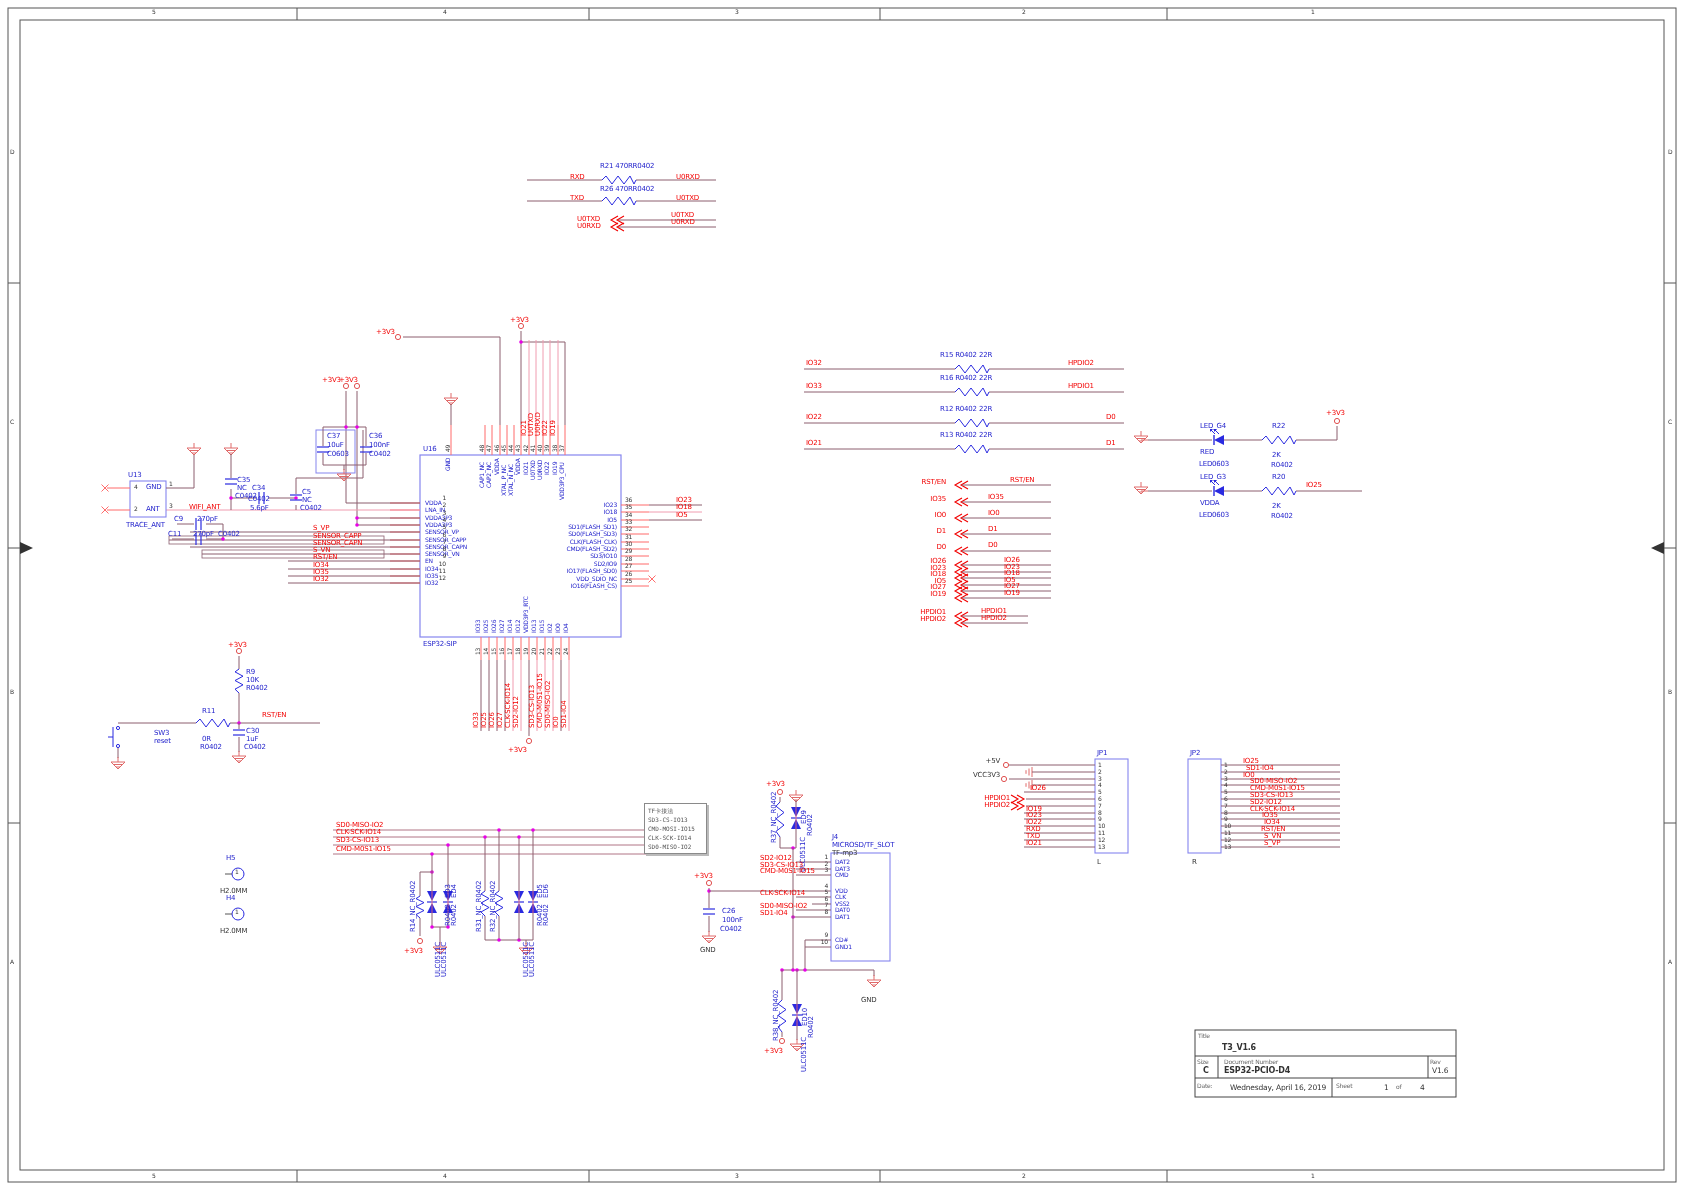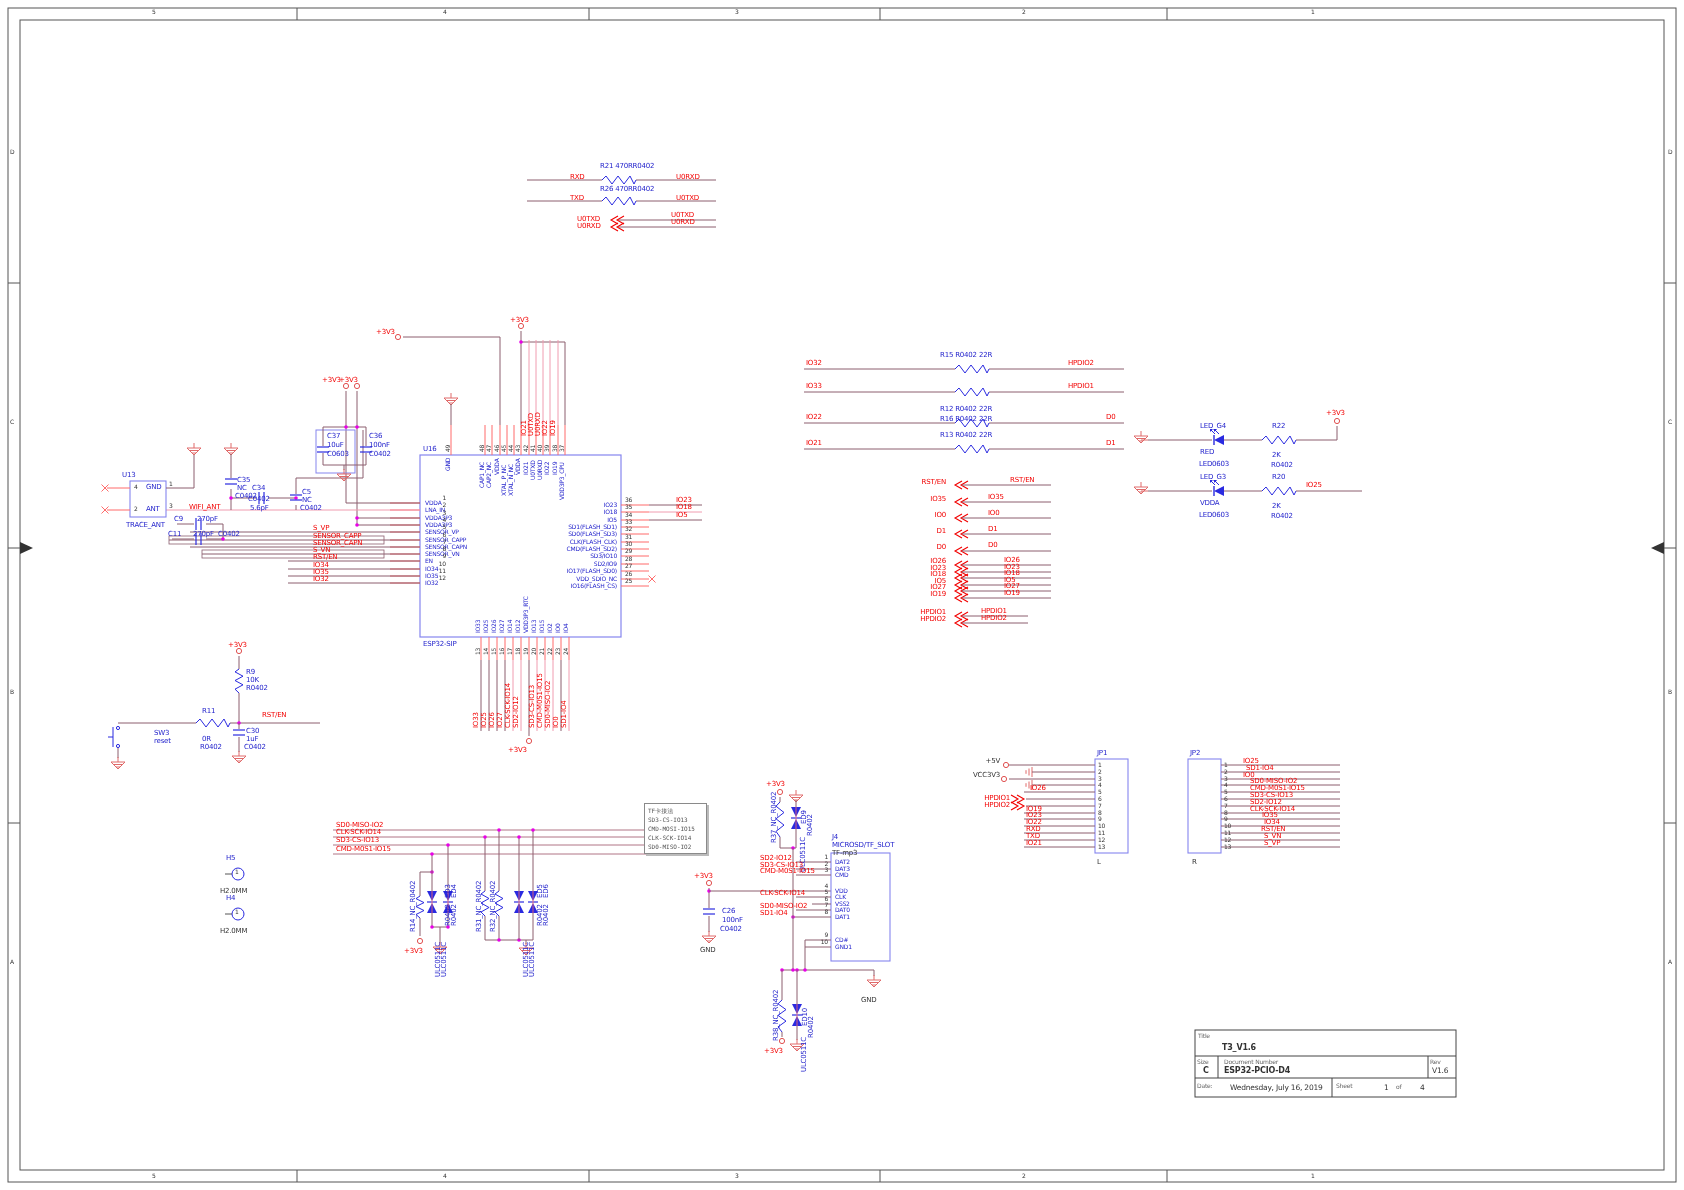--- a/index.html
+++ b/index.html
@@ -744,21 +744,21 @@
       <div class="lb c-b" style="left: 250px; top: 504px;">5.6pF</div>
       <div class="lb c-b" style="left: 302px; top: 488px;">C5</div>
       <div class="lb c-b" style="left: 302px; top: 496px;">NC</div>
       <div class="lb c-b" style="left: 300px; top: 504px;">C0402</div>
       <div class="lb c-b" style="left: 174px; top: 515px;">C9</div>
       <div class="lb c-b" style="left: 197px; top: 515px;">270pF</div>
       <div class="lb c-b" style="left: 168px; top: 530px;">C11</div>
       <div class="lb c-b" style="left: 193px; top: 530px;">270pF</div>
       <div class="lb c-b" style="left: 218px; top: 530px;">C0402</div>
       <div class="lb c-r" style="left: 189px; top: 503px;">WIFI_ANT</div>
-      <div class="lb c-b" style="left: 122px; top: 471px; text-align: right;">U13</div>
+      <div class="lb c-b" style="left: 128px; top: 471px; text-align: right;">U13</div>
       <div class="lb c-b" style="left: 126px; top: 521px;">TRACE_ANT</div>
       <div class="lb c-d sm" style="left: 134px; top: 483px;">4</div>
       <div class="lb c-b" style="left: 146px; top: 483px;">GND</div>
       <div class="lb c-d sm" style="left: 134px; top: 505px;">2</div>
       <div class="lb c-b" style="left: 146px; top: 505px;">ANT</div>
       <div class="lb c-d sm" style="left: 169px; top: 480px;">1</div>
       <div class="lb c-d sm" style="left: 169px; top: 502px;">3</div>
       <div class="lb c-r" style="left: 313px; top: 524px;">S_VP</div>
       <div class="lb c-r" style="left: 313px; top: 532px;">SENSOR_CAPP</div>
       <div class="lb c-r" style="left: 313px; top: 539px;">SENSOR_CAPN</div>
@@ -791,21 +791,21 @@
       <div class="lb c-b" style="left: 200px; top: 743px;">R0402</div>
       <div class="lb c-r" style="left: 262px; top: 711px;">RST/EN</div>
       <div class="lb c-b" style="left: 154px; top: 729px;">SW3</div>
       <div class="lb c-b" style="left: 154px; top: 737px;">reset</div>
       <div class="lb c-b" style="left: 246px; top: 727px;">C30</div>
       <div class="lb c-b" style="left: 246px; top: 735px;">1uF</div>
       <div class="lb c-b" style="left: 244px; top: 743px;">C0402</div>
       <div class="lb c-b" style="left: 940px; top: 351px;">R15  R0402  22R</div>
       <div class="lb c-r" style="left: 806px; top: 359px;">IO32</div>
       <div class="lb c-r" style="left: 1068px; top: 359px;">HPDIO2</div>
-      <div class="lb c-b" style="left: 940px; top: 374px; margin-top: 41px;">R16  R0402  22R</div>
+      <div class="lb c-b" style="left: 940px; top: 374px;">R16  R0402  22R</div>
       <div class="lb c-r" style="left: 806px; top: 382px;">IO33</div>
       <div class="lb c-r" style="left: 1068px; top: 382px;">HPDIO1</div>
       <div class="lb c-b" style="left: 940px; top: 405px;">R12  R0402  22R</div>
       <div class="lb c-r" style="left: 806px; top: 413px;">IO22</div>
       <div class="lb c-r" style="left: 1106px; top: 413px;">D0</div>
       <div class="lb c-b" style="left: 940px; top: 431px;">R13  R0402  22R</div>
       <div class="lb c-r" style="left: 806px; top: 439px;">IO21</div>
       <div class="lb c-r" style="left: 1106px; top: 439px;">D1</div>
       <div class="lb c-r ra" style="left: 946px; top: 478px;">RST/EN</div>
       <div class="lb c-r ra" style="left: 946px; top: 495px;">IO35</div>
@@ -1092,21 +1092,21 @@
       <div class="lb c-r" style="left: 1264px; top: 839px;">S_VP</div>
       <div class="lb c-g sm" style="left: 1198px; top: 1032px;">Title</div>
       <div class="lb c-d t8" style="left: 1222px; top: 1043px;">T3_V1.6</div>
       <div class="lb c-g sm" style="left: 1197px; top: 1058px;">Size</div>
       <div class="lb c-d t8" style="left: 1203px; top: 1066px;">C</div>
       <div class="lb c-g sm" style="left: 1224px; top: 1058px;">Document Number</div>
       <div class="lb c-d t8" style="left: 1224px; top: 1066px;">ESP32-PCIO-D4</div>
       <div class="lb c-g sm" style="left: 1430px; top: 1058px;">Rev</div>
       <div class="lb c-d t7" style="left: 1432px; top: 1066px;">V1.6</div>
       <div class="lb c-g sm" style="left: 1197px; top: 1082px;">Date:</div>
-      <div class="lb c-d t7" style="left: 1230px; top: 1083px;">Wednesday, July 16, 2019</div>
+      <div class="lb c-d t7" style="left: 1230px; top: 1083px;">Wednesday, April 16, 2019</div>
       <div class="lb c-g sm" style="left: 1336px; top: 1082px;">Sheet</div>
       <div class="lb c-d t7" style="left: 1384px; top: 1083px;">1</div>
       <div class="lb c-g sm" style="left: 1396px; top: 1083px;">of</div>
       <div class="lb c-d t7" style="left: 1420px; top: 1083px;">4</div>
     </div>
   <div id="note">
     <div class="note-line">TF卡接法</div>
     <div class="note-line">SD3-CS-IO13</div>
     <div class="note-line">CMD-MOSI-IO15</div>
     <div class="note-line">CLK-SCK-IO14</div>

